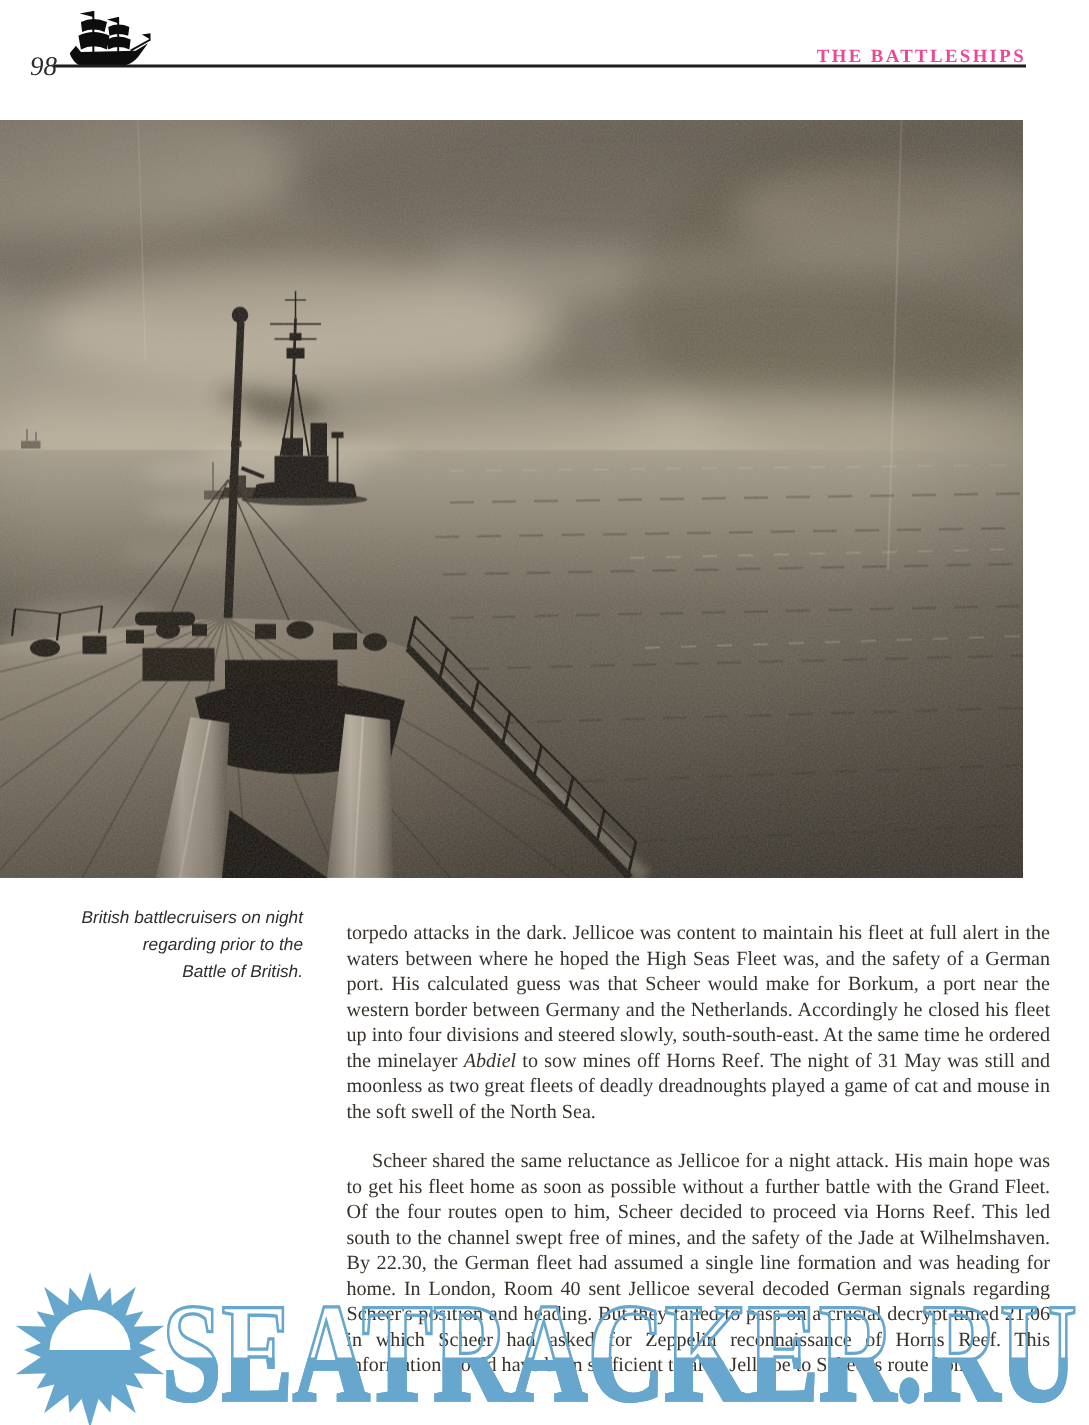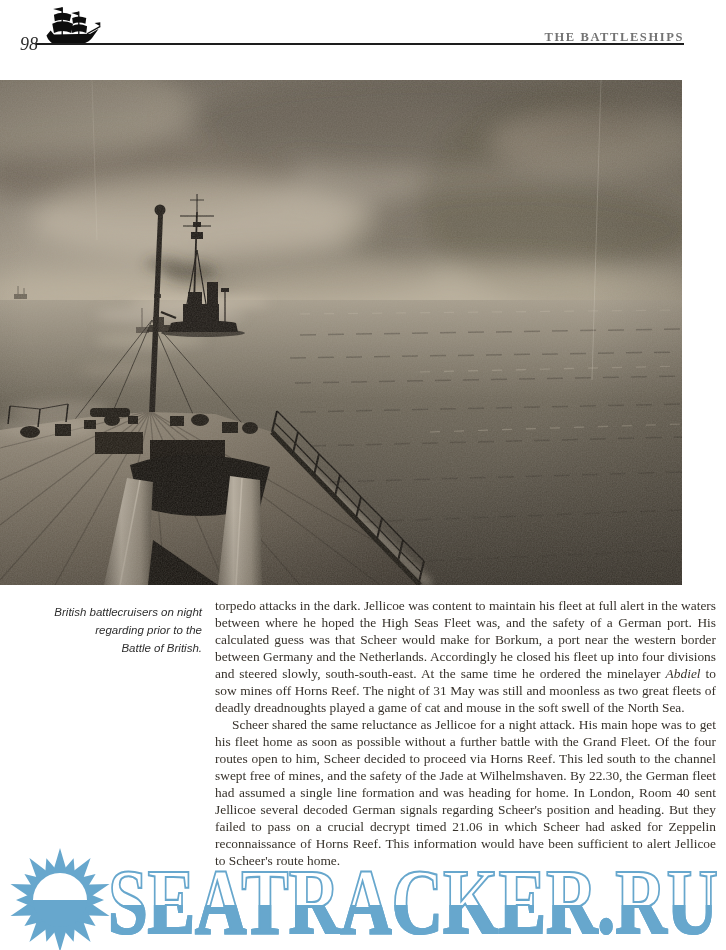--- a/index.html
+++ b/index.html
@@ -13,21 +13,21 @@
   
   #page-number{
     left:20px;top:34px;
     font-style:italic;font-size:18px;color:#2b2b2b;
     font-family:"Liberation Serif",serif;
   }
   #ship-logo{left:44px;top:2px;width:58px;height:47px;}
   #header-rule{left:36px;top:43px;width:648px;height:2px;background:#1d1d1d;}
   #header-title{
     right:42px;top:30px;
-    font-size:12.5px;font-weight:bold;letter-spacing:1.6px;color:#737373;
+    font-size:12.5px;font-weight:bold;letter-spacing:1.6px;color:#ec4899;
     font-family:"Liberation Serif",serif;
   }
 
   
   #photo{left:0;top:80px;width:682px;height:505px;}
 
   
   #caption{
     left:40px;top:603px;width:162px;
     text-align:right;
@@ -35,21 +35,21 @@
     font-style:italic;font-size:11.5px;line-height:18px;color:#2e2e2e;
   }
   #caption span{display:block;}
 
   
   #article{
     left:215px;top:597px;width:501px;
     font-size:13.4px;line-height:17px;color:#37322b;
     text-align:justify;
   }
-  #article p{margin:0;}
+  #article p{margin:16px;}
   #article p.indent{text-indent:17px;}
 
   
   #watermark{left:0;top:840px;width:726px;height:110px;pointer-events:none;}
   #watermark text{
     font-family:"Liberation Serif",serif;
     font-weight:bold;font-size:94px;
   }
 </style>
 </head>

